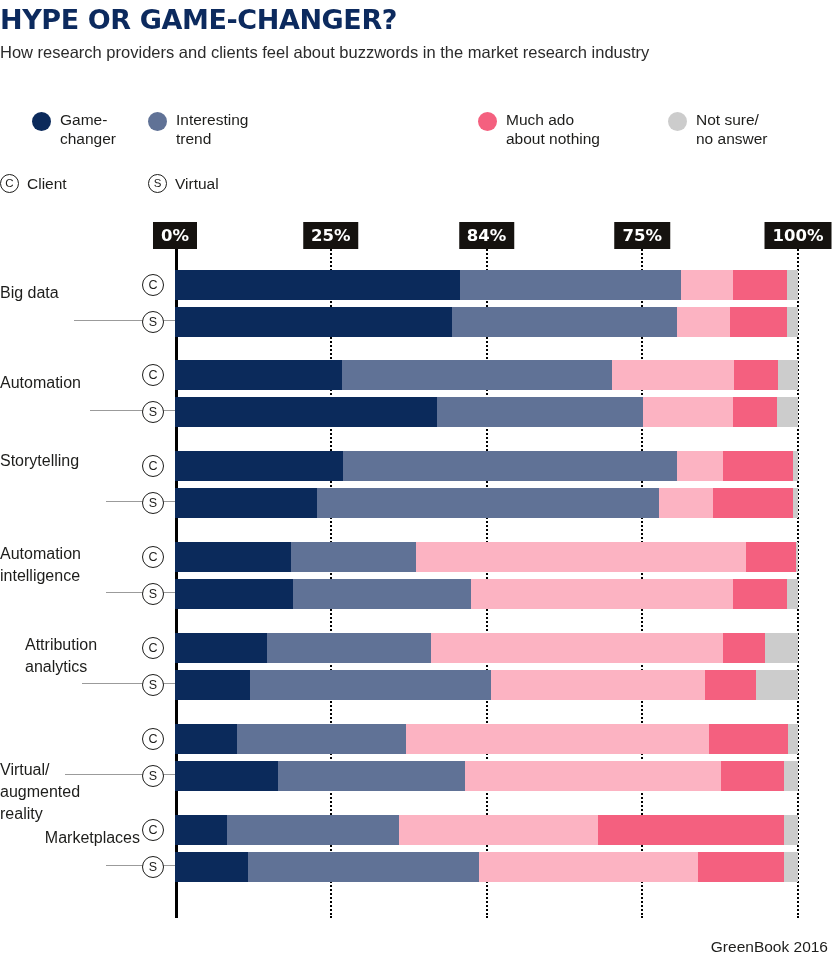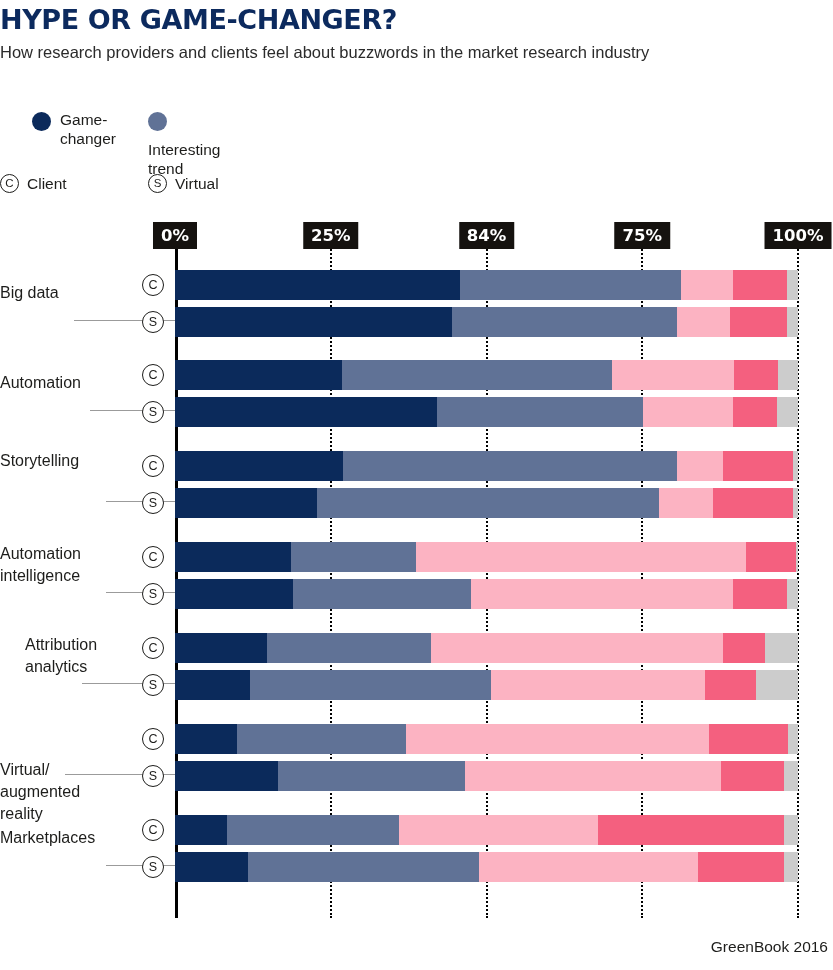--- a/index.html
+++ b/index.html
@@ -178,24 +178,34 @@
 
 <div class="title">HYPE OR GAME-CHANGER?</div>
 <div class="subtitle">How research providers and clients feel about buzzwords in the market research industry</div>
 
 <div class="legend" id="legend-root">
     <div class="legend-item" style="left: 0px; top: 0px; padding-left: 32px;">
       <span class="legend-dot" style="background: rgb(11, 42, 91);"></span>
       <span class="legend-label">Game-
 changer</span>
     </div>
-    <div class="legend-item" style="left: 148px; top: 0px; flex-direction: column;">
+    <div class="legend-item" style="left: 148px; top: 0px;">
       <span class="legend-dot" style="background: rgb(96, 114, 150);"></span>
       <span class="legend-label">Interesting
 trend</span>
+    </div>
+    <div class="legend-item" style="left: 478px; top: 0px;">
+      <span class="legend-dot" style="background: rgb(244, 96, 127);"></span>
+      <span class="legend-label">Much ado
+about nothing</span>
+    </div>
+    <div class="legend-item" style="left: 668px; top: 0px;">
+      <span class="legend-dot" style="background: rgb(204, 204, 204);"></span>
+      <span class="legend-label">Not sure/
+no answer</span>
     </div>
   </div>
 <div class="legend2" id="legend2-root">
     <div class="cs-item" style="left: 0px; top: 0px;">
       <span class="cs-badge">C</span>
       <span class="cs-label">Client</span>
     </div>
     <div class="cs-item" style="left: 148px; top: 0px;">
       <span class="cs-badge">S</span>
       <span class="cs-label">Virtual</span>
@@ -227,21 +237,21 @@
       <div class="cat-label" style="top: 321px;">Automation
 intelligence</div>
       <div class="cat-rule" style="top: 370px; left: 106.4px; width: 68.6px;"></div>
       <div class="cat-label" style="top: 412px; margin-left: 25px;">Attribution
 analytics</div>
       <div class="cat-rule" style="top: 461px; left: 81.8px; width: 93.2px;"></div>
       <div class="cat-label" style="top: 493px; margin-top: 44px;">Virtual/
 augmented
 reality</div>
       <div class="cat-rule" style="top: 552px; left: 65.4px; width: 109.6px;"></div>
-      <div class="cat-label" style="top: 605px;">Marketplaces</div>
+      <div class="cat-label" style="top: 605px; text-align: right;">Marketplaces</div>
       <div class="cat-rule" style="top: 643px; left: 106.4px; width: 68.6px;"></div>
     </div>
   <div class="plot" id="plot-root">
       <div class="row" style="top: 0px;">
         <div class="row-badge">C</div>
         <div class="seg" style="left: 0px; width: 284.711px; background: rgb(11, 42, 91);"></div>
         <div class="seg" style="left: 284.711px; width: 221.165px; background: rgb(96, 114, 150);"></div>
         <div class="seg" style="left: 505.876px; width: 51.709px; background: rgb(252, 179, 194);"></div>
         <div class="seg" style="left: 557.585px; width: 54.201px; background: rgb(244, 96, 127);"></div>
         <div class="seg" style="left: 611.786px; width: 11.214px; background: rgb(204, 204, 204);"></div>

